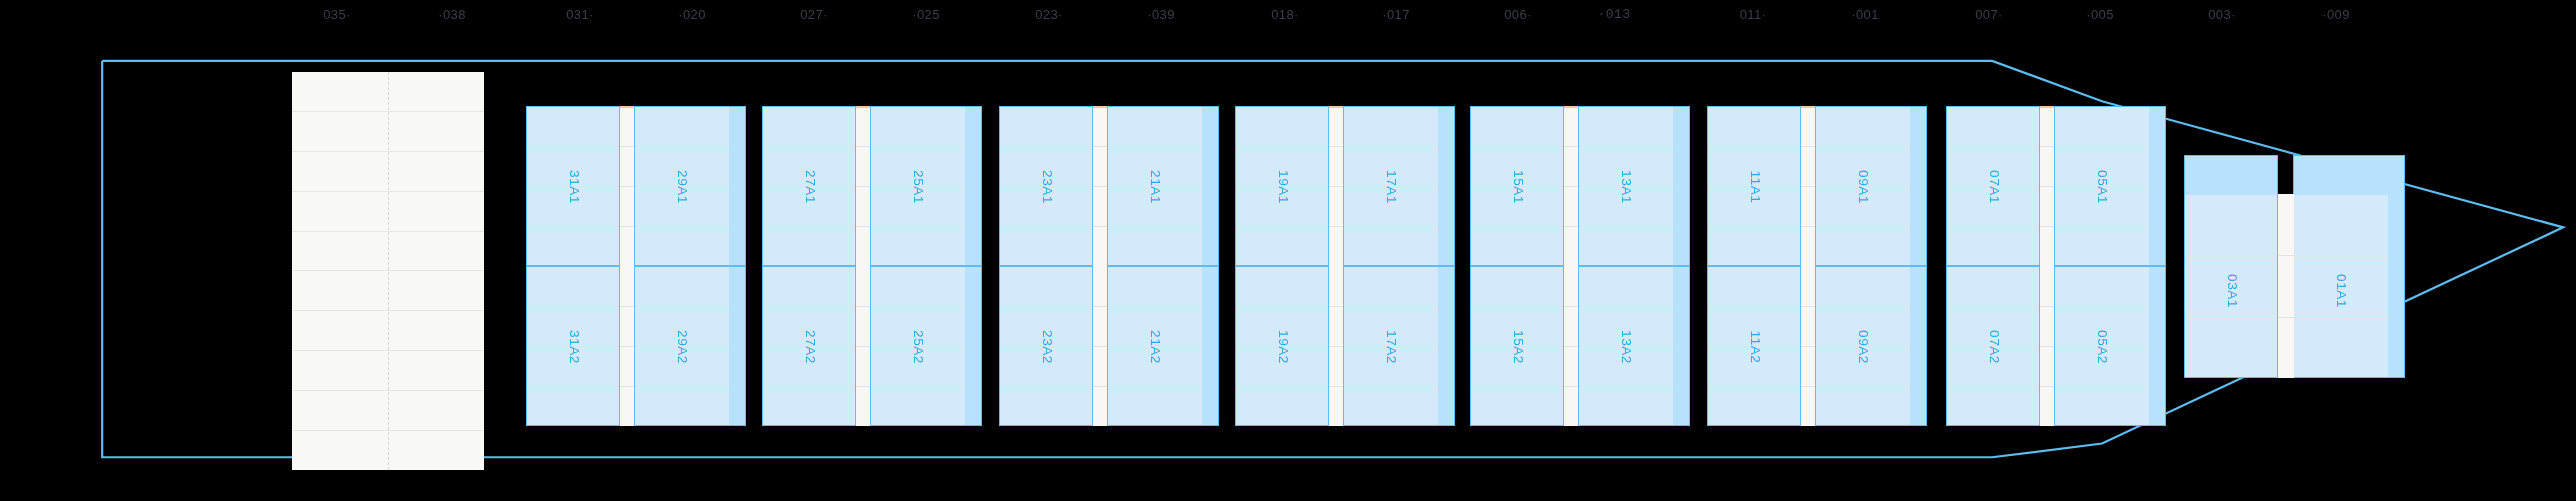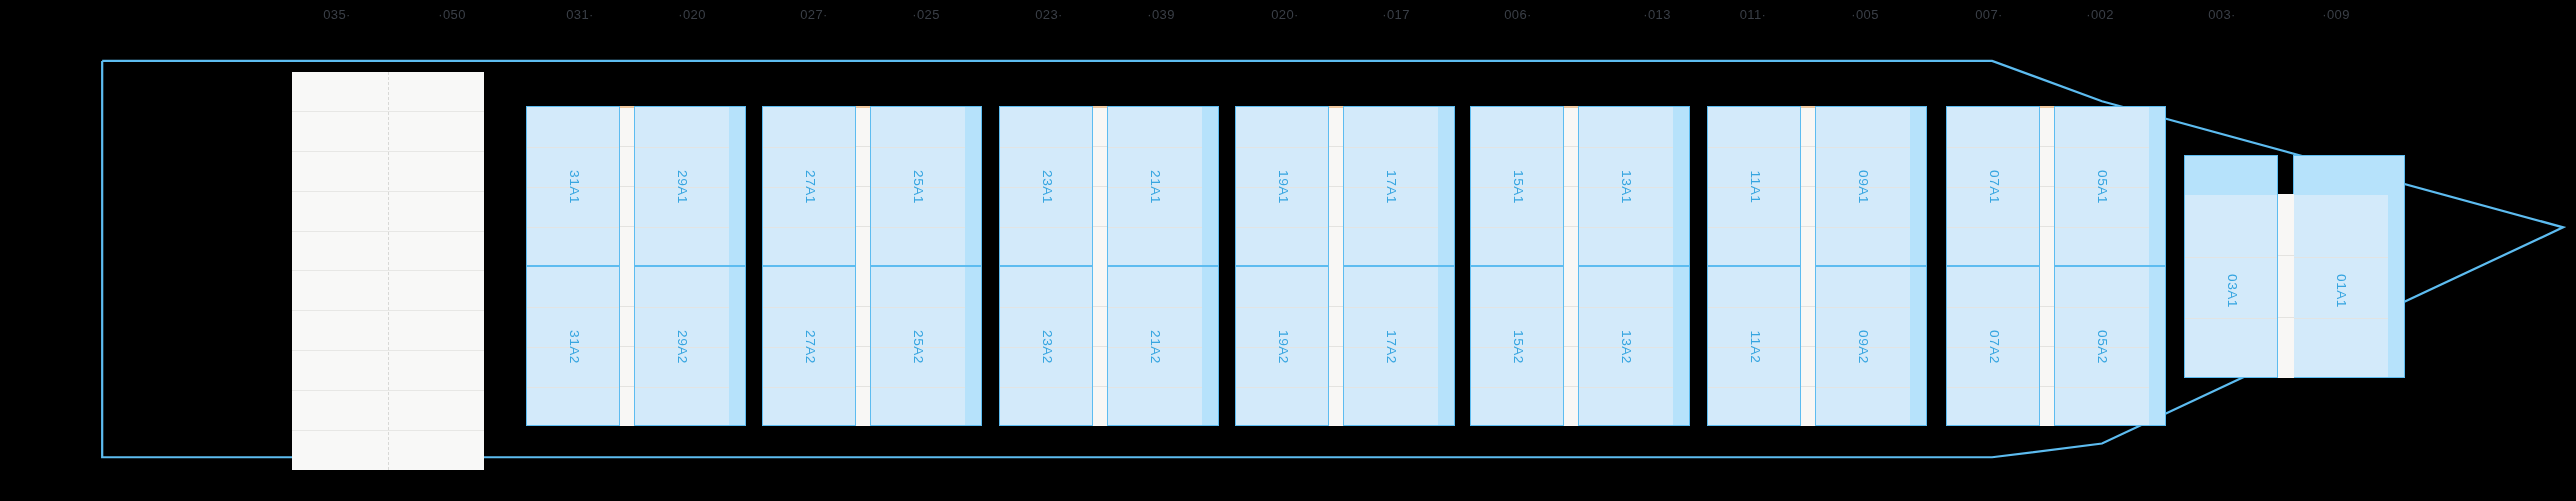--- a/index.html
+++ b/index.html
@@ -83,35 +83,35 @@
     font-family:"Liberation Sans","DejaVu Sans",sans-serif;
   }
 </style>
 </head>
 <body>
 
 <div id="stage">
 
   <div id="bay-labels">
       <div class="bay-label" style="left: 337px;">035·</div>
-      <div class="bay-label" style="left: 452px;">·050</div>
+      <div class="bay-label" style="left: 452px;">·038</div>
       <div class="bay-label" style="left: 580px;">031·</div>
       <div class="bay-label" style="left: 692px;">·020</div>
       <div class="bay-label" style="left: 814px;">027·</div>
       <div class="bay-label" style="left: 926px;">·025</div>
       <div class="bay-label" style="left: 1049px;">023·</div>
       <div class="bay-label" style="left: 1161px;">·039</div>
-      <div class="bay-label" style="left: 1285px;">020·</div>
+      <div class="bay-label" style="left: 1285px;">018·</div>
       <div class="bay-label" style="left: 1396px;">·017</div>
       <div class="bay-label" style="left: 1518px;">006·</div>
-      <div class="bay-label" style="left: 1657px;">·013</div>
+      <div class="bay-label" style="left: 1614px; font-family: Liberation Mono, monospace;">·013</div>
       <div class="bay-label" style="left: 1753px;">011·</div>
-      <div class="bay-label" style="left: 1865px;">·005</div>
+      <div class="bay-label" style="left: 1865px;">·001</div>
       <div class="bay-label" style="left: 1989px;">007·</div>
-      <div class="bay-label" style="left: 2100px;">·002</div>
+      <div class="bay-label" style="left: 2100px;">·005</div>
       <div class="bay-label" style="left: 2222px; text-align: center;">003·</div>
       <div class="bay-label" style="left: 2336px;">·009</div>
     </div>
 
   <svg id="hull-outline" viewBox="0 0 3000 584" preserveAspectRatio="none">
     <polyline id="hull-poly" fill="none" stroke="#5dbcf0" stroke-width="2.6" stroke-linejoin="miter" points="119,71 2320,71 2448,118 2985,265 2448,517 2320,533 119,533 119,71"></polyline>
   </svg>
 
   <div id="engine-block" style="left: 292px; top: 72px; width: 192px; height: 398px; background: rgb(248, 248, 247);">
     <div class="er-divider" style="left: 96px; height: 398px;"></div>

